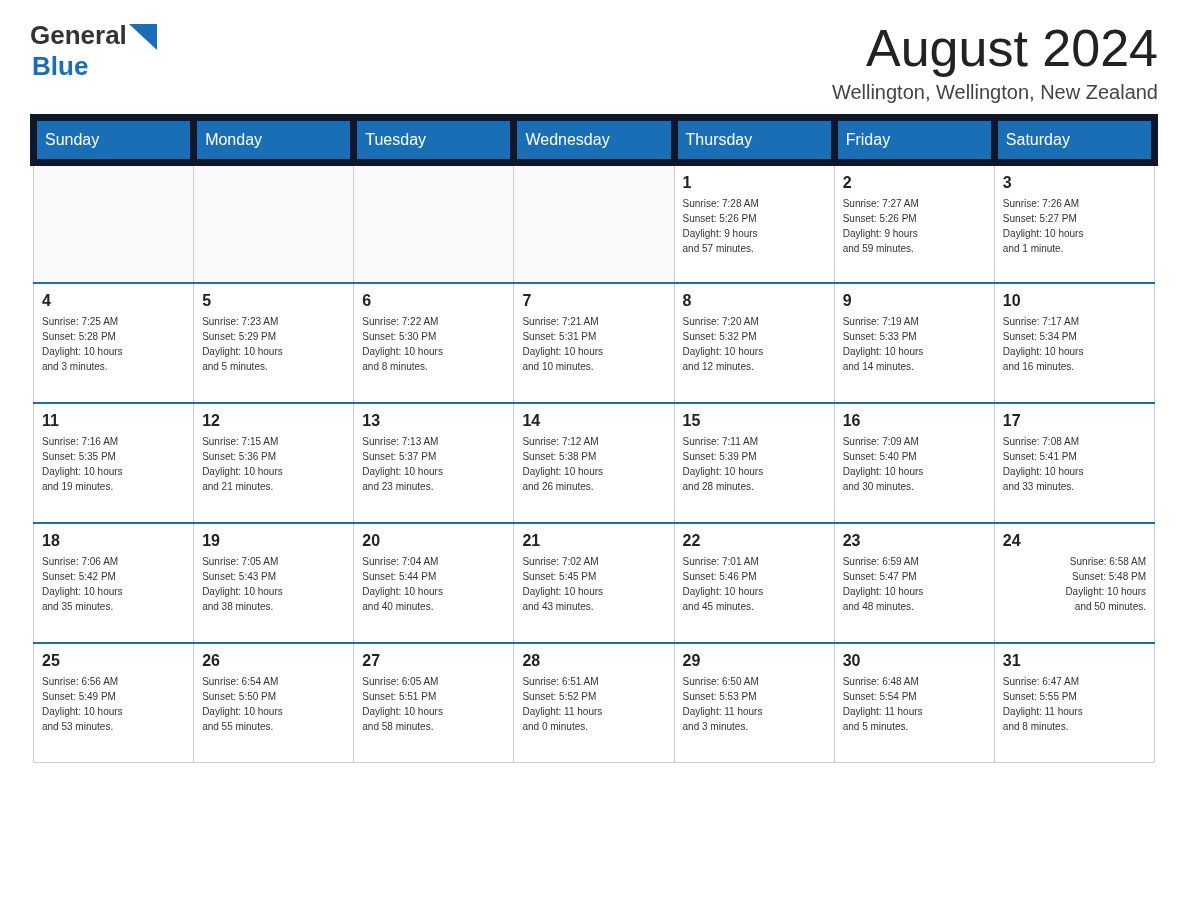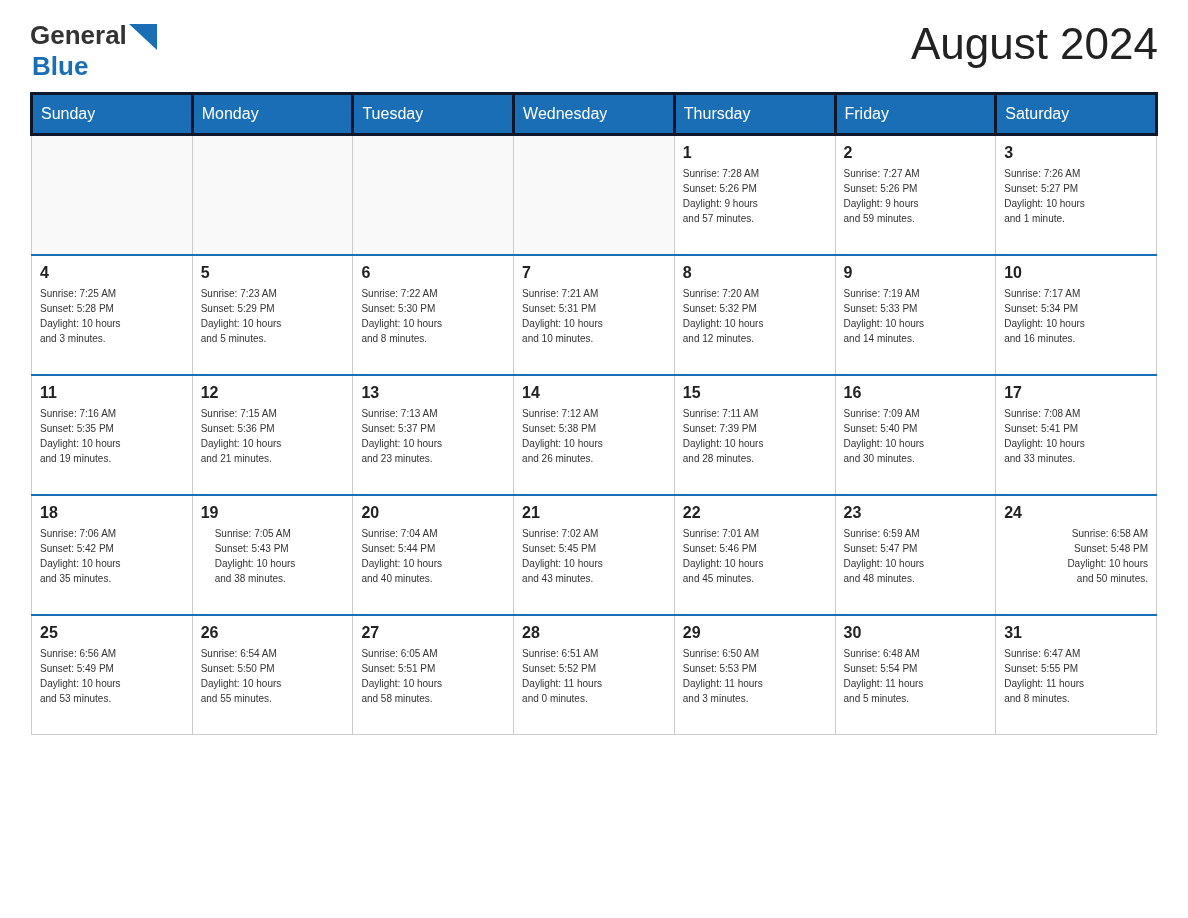--- a/index.html
+++ b/index.html
@@ -23,21 +23,21 @@
     }
     .logo-text-blue {
       font-size: 26px;
       font-weight: bold;
       color: #1a6eb5;
     }
     .title-section {
       text-align: right;
     }
     .month-title {
-      font-size: 44px;
+      font-size: 52px;
       font-weight: normal;
       color: #222;
       line-height: 1.1;
     }
     .location {
       font-size: 20px;
       color: #444;
       margin-top: 4px;
     }
     .calendar {
@@ -45,21 +45,21 @@
       border-collapse: collapse;
       margin-top: 10px;
     }
     .calendar th {
       background-color: #1a6eb5;
       color: #fff;
       font-size: 16px;
       font-weight: normal;
       padding: 10px 8px;
       text-align: left;
-      border: 3px solid #0f172a;
+      border: 7px solid #0f172a;
     }
     .calendar td {
       vertical-align: top;
       padding: 8px 8px 10px 8px;
       border: 1px solid #ccc;
       font-size: 13px;
       color: #333;
       width: 14.28%;
       min-height: 100px;
       height: 120px;
@@ -100,20 +100,21 @@
     <div class="logo-top">
       <span class="logo-text-general">General</span>
       <svg width="28" height="26" viewBox="0 0 28 26" style="margin-left:2px;margin-top:2px;">
         <polygon points="0,0 28,0 28,26" fill="#1a6eb5"></polygon>
       </svg>
     </div>
     <span class="logo-text-blue" style="margin-left:2px;">Blue</span>
   </div>
   <div class="title-section">
     <div class="month-title">August 2024</div>
+    <div class="location">Wellington, Wellington, New Zealand</div>
   </div>
 </div>
 
 <table class="calendar">
   <thead>
     <tr>
     <th>Sunday</th>
         <th>Monday</th>
         <th>Tuesday</th>
         <th>Wednesday</th>
@@ -226,21 +227,21 @@
         <td>
           <span class="day-number">14</span>
           <div class="day-info" style="white-space: pre-line;">Sunrise: 7:12 AM
 Sunset: 5:38 PM
 Daylight: 10 hours
 and 26 minutes.</div>
         </td>
         <td>
           <span class="day-number">15</span>
           <div class="day-info" style="white-space: pre-line;">Sunrise: 7:11 AM
-Sunset: 7:39 PM
+Sunset: 5:39 PM
 Daylight: 10 hours
 and 28 minutes.</div>
         </td>
         <td>
           <span class="day-number">16</span>
           <div class="day-info" style="white-space: pre-line;">Sunrise: 7:09 AM
 Sunset: 5:40 PM
 Daylight: 10 hours
 and 30 minutes.</div>
         </td>
@@ -255,21 +256,21 @@
       <tr class="week-row">
         <td>
           <span class="day-number">18</span>
           <div class="day-info" style="white-space: pre-line;">Sunrise: 7:06 AM
 Sunset: 5:42 PM
 Daylight: 10 hours
 and 35 minutes.</div>
         </td>
         <td>
           <span class="day-number">19</span>
-          <div class="day-info" style="white-space: pre-line; margin-left: 14px;">Sunrise: 7:05 AM
+          <div class="day-info" style="white-space: pre-line;">Sunrise: 7:05 AM
 Sunset: 5:43 PM
 Daylight: 10 hours
 and 38 minutes.</div>
         </td>
         <td>
           <span class="day-number">20</span>
           <div class="day-info" style="white-space: pre-line;">Sunrise: 7:04 AM
 Sunset: 5:44 PM
 Daylight: 10 hours
 and 40 minutes.</div>

